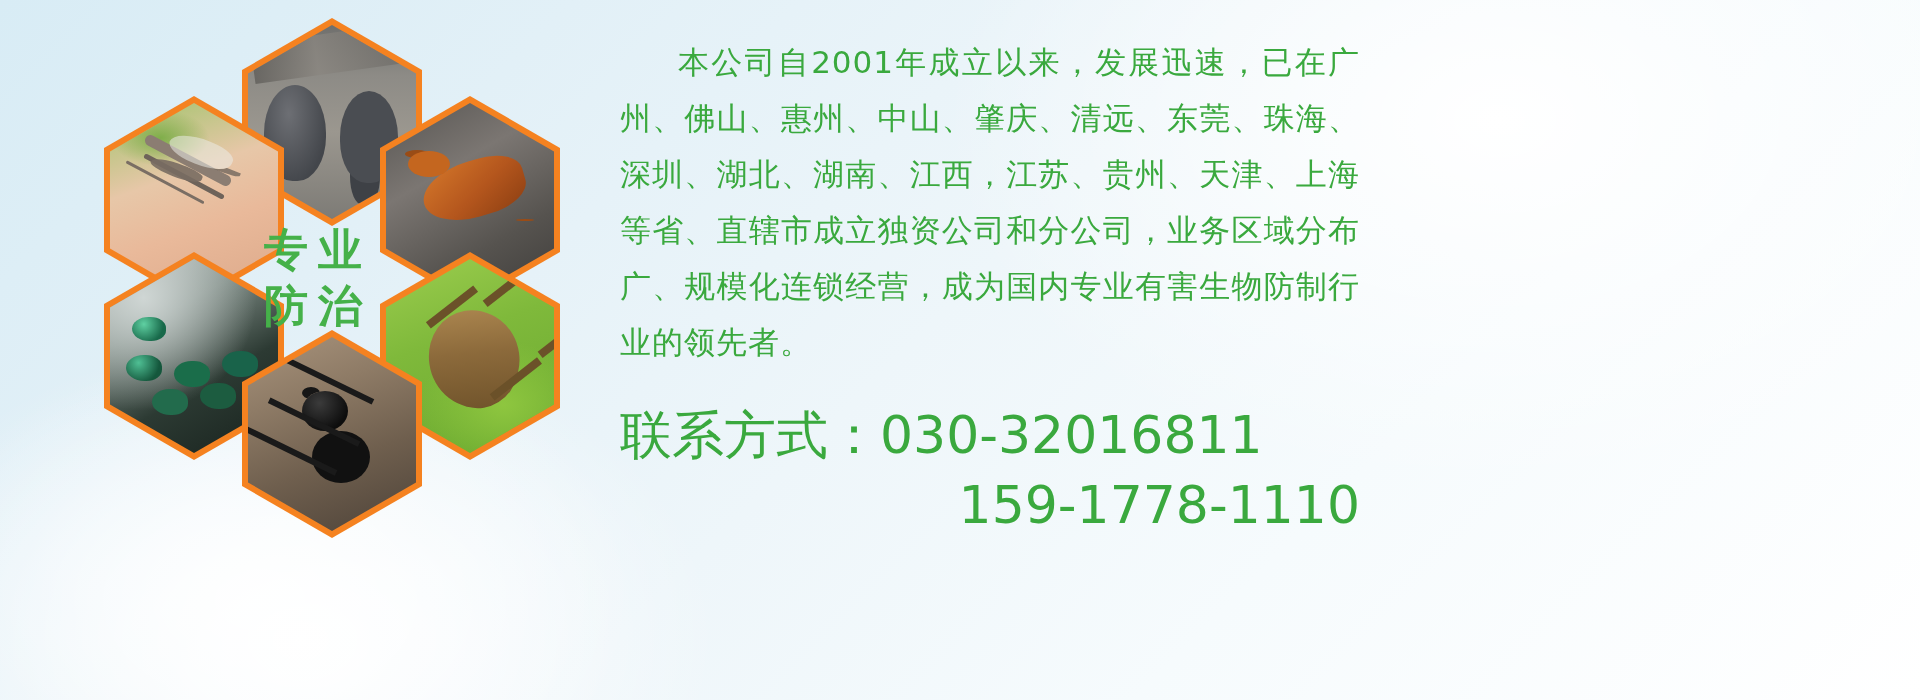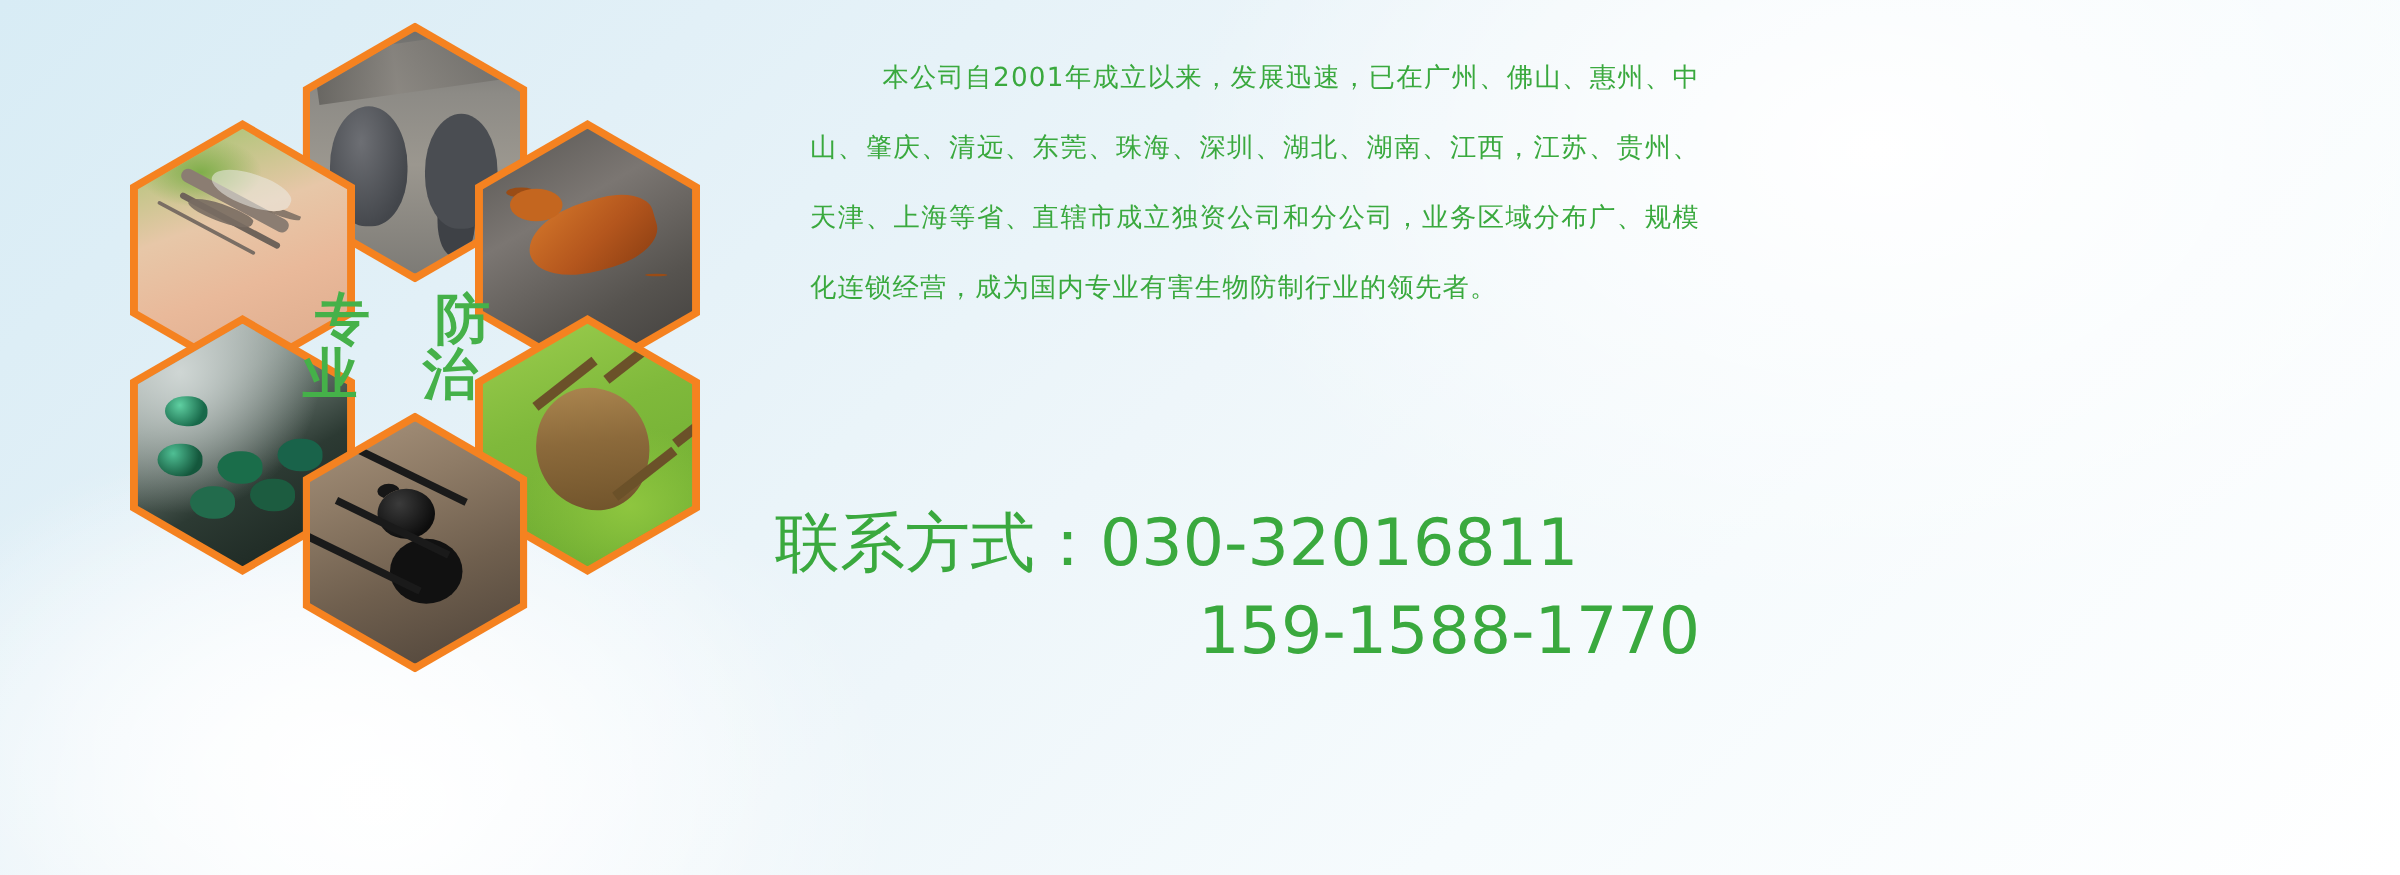--- a/index.html
+++ b/index.html
@@ -41,22 +41,22 @@
 
   
   .hex.h-rats     { left:152px; top:10px; }
   .hex.h-roach    { left:290px; top:88px; }
   .hex.h-mosq     { left:14px;  top:88px; }
   .hex.h-flies    { left:14px;  top:244px; }
   .hex.h-bug      { left:290px; top:244px; }
   .hex.h-ant      { left:152px; top:322px; }
 
   #hexlabel {
-    position:absolute; left:152px; top:166px; width:180px; height:208px;
-    display:flex; flex-direction:row; align-items:center; justify-content:center;
+    position:absolute; left:164px; top:166px; width:180px; height:208px;
+    display:flex; flex-direction:column; justify-content:center;
     gap:12px; z-index:6;
   }
   #hexlabel span {
     color:#45b149; font-size:44px; font-weight:bold; letter-spacing:10px;
     text-indent:10px; line-height:1;
     font-family:"DejaVu Sans", sans-serif;
   }
 
   
   .art.mosquito {
@@ -161,27 +161,26 @@
     background:#6b5129; transform:rotate(-38deg);
     box-shadow:58px 18px 0 0 #6b5129, 6px 96px 0 0 #6b5129, 70px 92px 0 0 #6b5129;
   }
 
   
   #copy {
     position:absolute; left:620px; top:34px; width:740px;
   }
   #copy p {
     color:#3aa93e;
-    font-size:21px;
+    font-size:31px;
     line-height:56px;
     letter-spacing:1px;
     text-indent:58px;
     text-align:justify;
     font-family:"DejaVu Sans", sans-serif;
-    margin-left:28px;
   }
 
   #contact {
     position:absolute; left:620px; top:400px; width:760px;
   }
   #contact .line {
     color:#3aa93e; font-size:52px; line-height:70px; white-space:nowrap;
     font-family:"DejaVu Sans", sans-serif;
   }
   #contact .line.second { text-align:right; padding-right:20px; }
@@ -236,16 +235,16 @@
       <span>防治</span>
     </div>
   </div>
 
   <div id="copy">
     <p>本公司自2001年成立以来，发展迅速，已在广州、佛山、惠州、中山、肇庆、清远、东莞、珠海、深圳、湖北、湖南、江西，江苏、贵州、天津、上海等省、直辖市成立独资公司和分公司，业务区域分布广、规模化连锁经营，成为国内专业有害生物防制行业的领先者。</p>
   </div>
 
   <div id="contact">
     <div class="line first">联系方式：030-32016811</div>
-    <div class="line second">159-1588-1770</div>
+    <div class="line second">159-1778-1110</div>
   </div>
 
 </div>
 
 </body></html>

